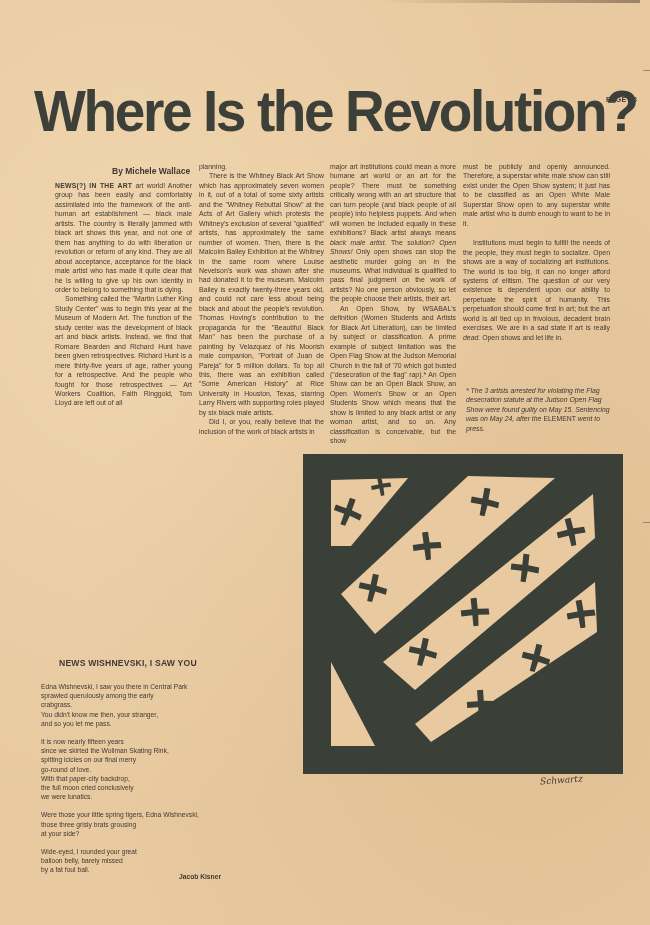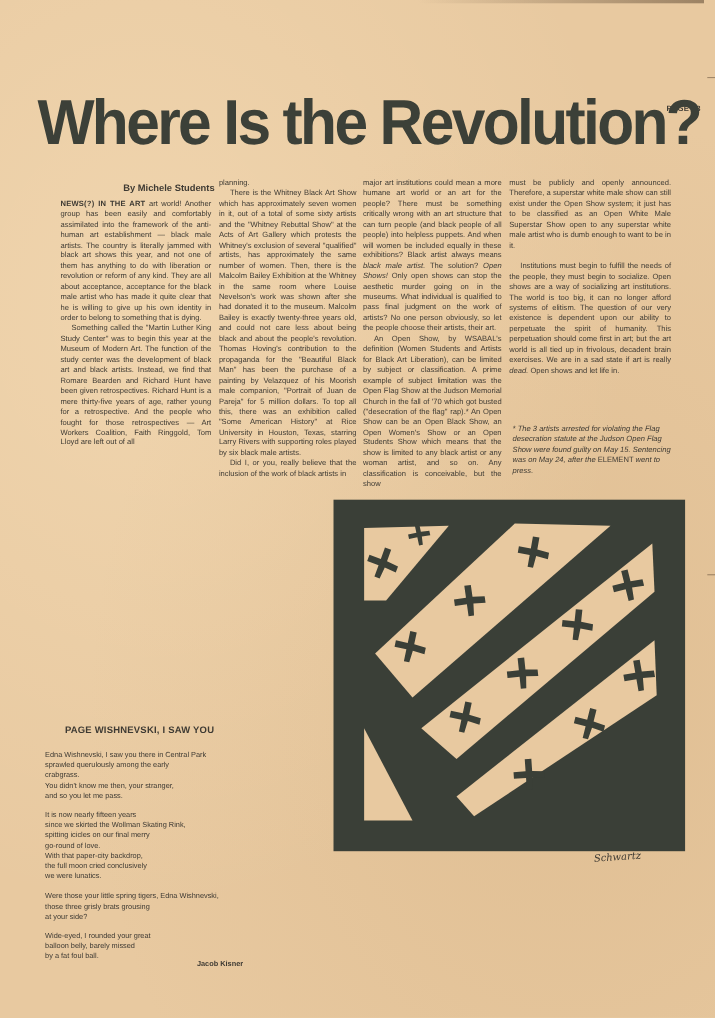--- a/index.html
+++ b/index.html
@@ -79,21 +79,21 @@
 <body>
 
 <div class="page">
   <div class="top-edge"></div>
   <div class="margin-mark" style="left:643px;top:70px"></div>
   <div class="margin-mark" style="left:643px;top:522px"></div>
 
   <div class="page-number">PAGE 13</div>
   <div class="headline">Where Is the Revolution?</div>
 
-  <div class="byline">By Michele Students</div>
+  <div class="byline">By Michele Wallace</div>
 
   <div class="col col1">
     <p class="noindent"><span class="lead">NEWS(?) IN THE ART</span> <span>art world! Another group has been easily and comfortably assimilated into the framework of the anti-human art establishment — black male artists. The country is literally jammed with black art shows this year, and not one of them has anything to do with liberation or revolution or reform of any kind. They are all about acceptance, acceptance for the black male artist who has made it quite clear that he is willing to give up his own identity in order to belong to something that is dying.</span></p>
     <p>Something called the "Martin Luther King Study Center" was to begin this year at the Museum of Modern Art. The function of the study center was the development of black art and black artists. Instead, we find that Romare Bearden and Richard Hunt have been given retrospectives. Richard Hunt is a mere thirty-five years of age, rather young for a retrospective. And the people who fought for those retrospectives — Art Workers Coalition, Faith Ringgold, Tom Lloyd are left out of all</p>
   </div>
 
   <div class="col col2">
     <p class="noindent">planning.</p>
     <p>There is the Whitney Black Art Show which has approximately seven women in it, out of a total of some sixty artists and the "Whitney Rebuttal Show" at the Acts of Art Gallery which protests the Whitney's exclusion of several "qualified" artists, has approximately the same number of women. Then, there is the Malcolm Bailey Exhibition at the Whitney in the same room where Louise Nevelson's work was shown after she had donated it to the museum. Malcolm Bailey is exactly twenty-three years old, and could not care less about being black and about the people's revolution. Thomas Hoving's contribution to the propaganda for the "Beautiful Black Man" has been the purchase of a painting by Velazquez of his Moorish male companion, "Portrait of Juan de Pareja" for 5 million dollars. To top all this, there was an exhibition called "Some American History" at Rice University in Houston, Texas, starring Larry Rivers with supporting roles played by six black male artists.</p>
     <p>Did I, or you, really believe that the inclusion of the work of black artists in</p>
@@ -104,21 +104,21 @@
     <p>An Open Show, by WSABAL's definition (Women Students and Artists for Black Art Liberation), can be limited by subject or classification. A prime example of subject limitation was the Open Flag Show at the Judson Memorial Church in the fall of '70 which got busted ("desecration of the flag" rap).* An Open Show can be an Open Black Show, an Open Women's Show or an Open Students Show which means that the show is limited to any black artist or any woman artist, and so on. Any classification is conceivable, but the show</p>
   </div>
 
   <div class="col col4">
     <p class="noindent">must be publicly and openly announced. Therefore, a superstar white male show can still exist under the Open Show system; it just has to be classified as an Open White Male Superstar Show open to any superstar white male artist who is dumb enough to want to be in it.</p>
     <p class="gap"><span>Institutions must begin to fulfill the needs of the people, they must begin to socialize. Open shows are a way of socializing art institutions. The world is too big, it can no longer afford systems of elitism. The question of our very existence is dependent upon our ability to perpetuate the spirit of humanity. This perpetuation should come first in art; but the art world is all tied up in frivolous, decadent brain exercises. We are in a sad state if art is really </span><i>dead.</i> <span>Open shows and let life in.</span></p>
   </div>
 
   <div class="footnote"><span>* The 3 artists arrested for violating the Flag desecration statute at the Judson Open Flag Show were found guilty on May 15. Sentencing was on May 24, after the </span><span style="font-style:normal">ELEMENT</span><span> went to press.</span></div>
 
-  <div class="poem-title">PAGE WISHNEVSKI, I SAW YOU</div>
+  <div class="poem-title">NEWS WISHNEVSKI, I SAW YOU</div>
   <div class="poem">
     <div class="stanza">
       <span class="line">Edna Wishnevski, I saw you there in Central Park</span>
       <span class="line">sprawled querulously among the early</span>
       <span class="line">crabgrass.</span>
       <span class="line">You didn't know me then, your stranger,</span>
       <span class="line">and so you let me pass.</span>
     </div>
     <div class="stanza">
       <span class="line">It is now nearly fifteen years</span>

